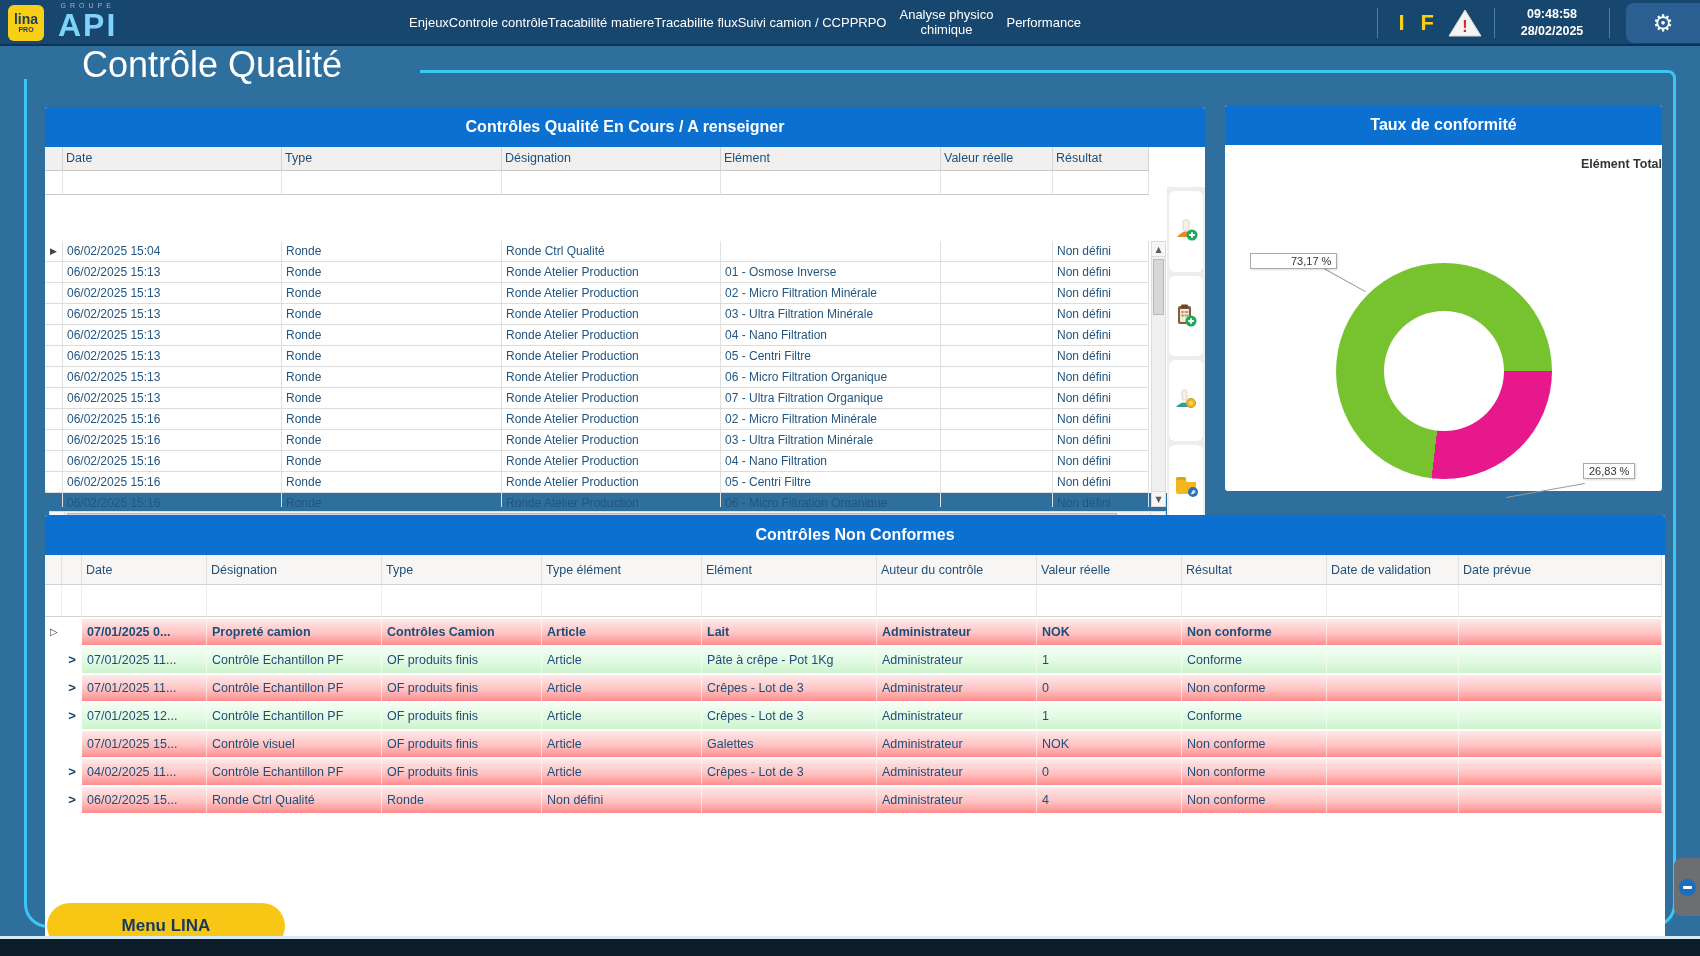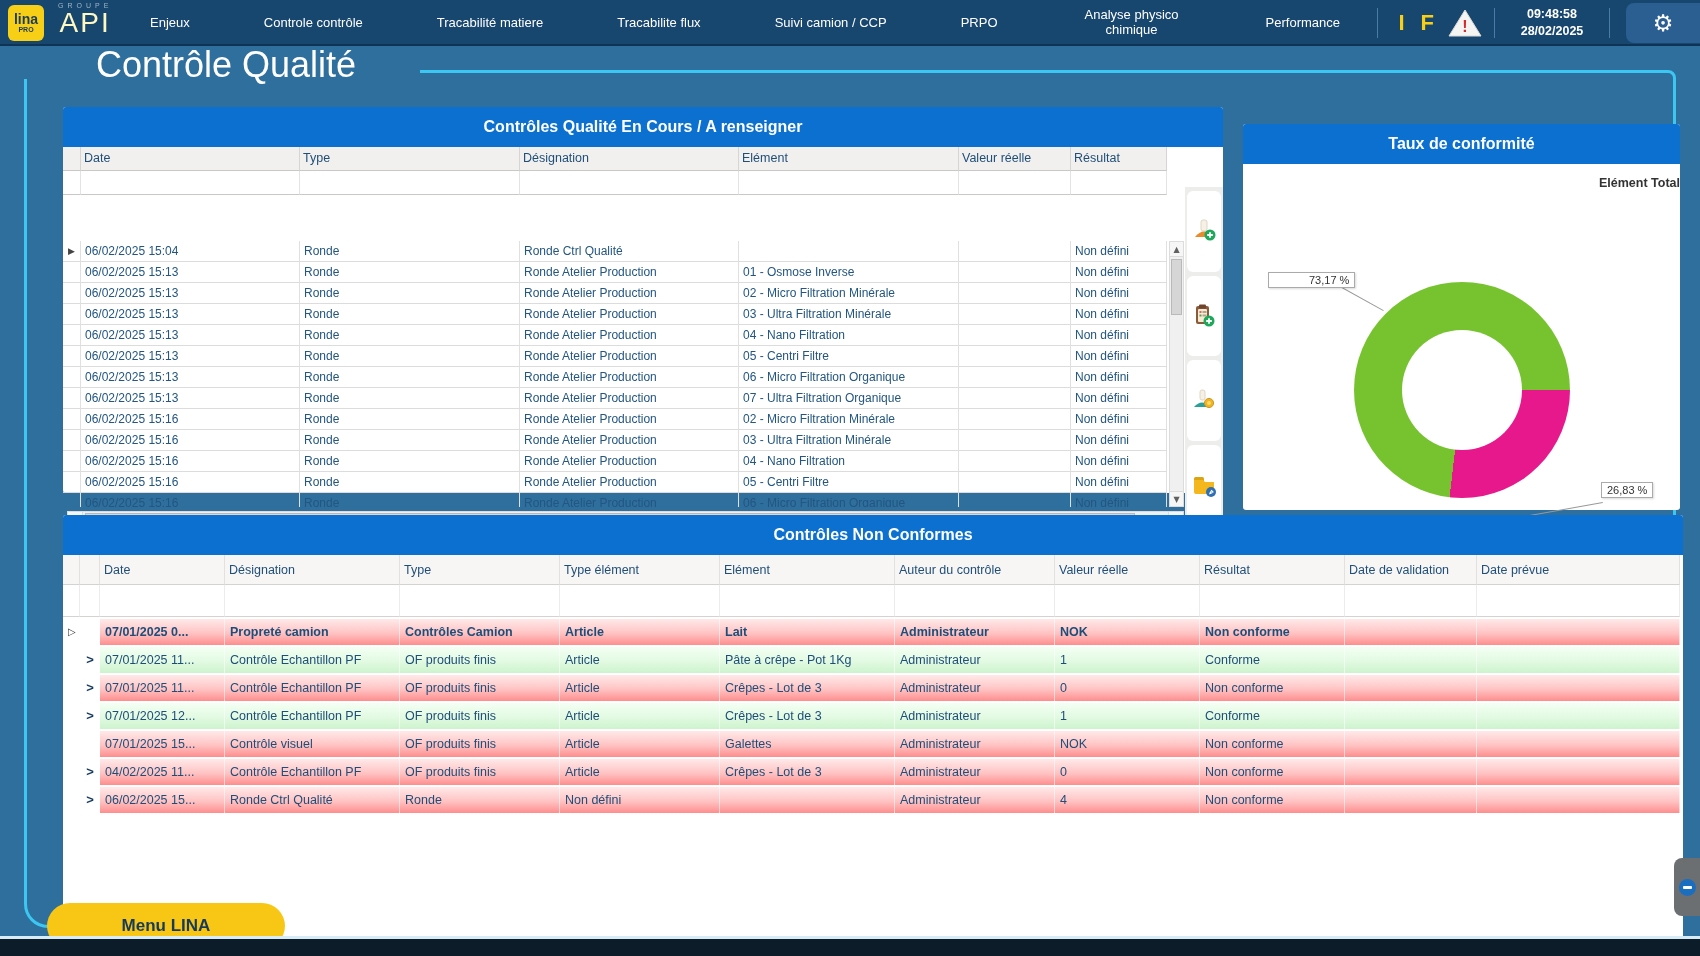--- a/index.html
+++ b/index.html
@@ -8,41 +8,41 @@
 
   
   .navbar { position:absolute; left:0; top:0; width:1700px; height:46px; background:#17466e;
             display:flex; align-items:center; color:#fff; z-index:6; border-bottom:2px solid #0f3355; }
   .logo-lina { position:absolute; left:8px; top:5px; width:36px; height:36px; background:#f7cf17;
                border-radius:6px; color:#1d3c57; text-align:center; line-height:1; padding-top:7px; }
   .logo-lina .big { font-size:14px; font-weight:bold; display:block; }
   .logo-lina .sub { font-size:7px; font-weight:bold; display:block; }
   .logo-api { position:absolute; left:58px; top:2px; text-align:center; }
   .logo-api .groupe { font-size:7px; letter-spacing:4px; color:#9fb6c6; display:block; }
-  .logo-api .api { font-size:28px; font-weight:normal; letter-spacing:2px; color:#fef9c3; display:block; line-height:1; }
+  .logo-api .api { font-size:32px; font-weight:bold; letter-spacing:2px; color:#7dd3fc; display:block; line-height:1; }
   .nav-items { position:absolute; left:150px; top:0; width:1190px; height:46px; display:flex;
-               align-items:center; justify-content:space-between; }
+               align-items:center; justify-content:center; }
   .nav-item { font-size:13px; text-align:center; line-height:1.15; max-width:120px; cursor:pointer; }
   .nav-right { position:absolute; right:0; top:0; height:46px; display:flex; align-items:center; }
   .nav-div { width:1px; height:30px; background:#4a7ca6; margin:0 12px; }
   .ind-letter { color:#f7cf17; font-weight:bold; font-size:22px; margin:0 8px; }
   .warn { width:34px; height:30px; margin-left:6px; }
   .clock { text-align:center; font-size:12.5px; font-weight:bold; line-height:1.35; width:90px; }
   .gear-box { width:74px; height:40px; background:#2b5f91; border-radius:8px 0 0 8px; display:flex;
               align-items:center; justify-content:center; margin-left:4px; }
   .gear-glyph { font-family:"DejaVu Sans", sans-serif; font-size:23px; color:#fff; }
 
   
   .frame { position:absolute; left:24px; top:70px; width:1652px; height:858px;
            border:3px solid #3cc7f2; border-radius:8px 8px 24px 24px; z-index:1; }
   .frame-patch { position:absolute; left:20px; top:65px; width:400px; height:14px; background:#2f6f9d; z-index:2; }
-  .page-title { position:absolute; left:96px; top:44px; font-size:36px; color:#fff; z-index:3; font-weight:400; }
-
-  
-  .panel { position:absolute; background:#fff; border-radius:3px; z-index:3;margin-left:18px; }
+  .page-title { position:absolute; left:82px; top:44px; font-size:36px; color:#fff; z-index:3; font-weight:400; }
+
+  
+  .panel { position:absolute; background:#fff; border-radius:3px; z-index:3; }
   .panel-header { height:40px; background:#0b70d0; border-radius:3px 3px 0 0; color:#fff;
                   font-size:16px; font-weight:bold; display:flex; align-items:center; justify-content:center; }
 
   
   #panel-controls { left:45px; top:107px; width:1160px; height:386px; }
   .t1-zone { position:absolute; left:0; top:40px; width:1104px; bottom:0; }
   .t1-row  { display:grid; grid-template-columns:18px 219px 220px 219px 220px 112px 96px; }
   .t1-head .cell { background:#f1f0ef; border-right:1px solid #d6d5d4; border-bottom:1px solid #c9c8c7;
                    color:#1f4e79; font-size:12.5px; padding:4px 3px; height:24px; }
   .t1-filter .cell { background:#fff; border-right:1px solid #e3e3e3; border-bottom:1px solid #c9c8c7; height:24px; }
@@ -63,21 +63,21 @@
                   line-height:14px; font-family:"DejaVu Sans",sans-serif; background:#f6f6f6; }
   .hscroll .btn.left { left:0; border-right:1px solid #dcdcdc; }
   .hscroll .btn.right { right:0; border-left:1px solid #dcdcdc; }
   .hscroll .thumb { position:absolute; left:17px; top:1px; height:12px; width:1050px; background:#d6d6d6; border:1px solid #b9b9b9; }
   
   .side-icons { position:absolute; left:1122px; top:40px; width:38px; height:342px; background:#ededec;
                 display:flex; flex-direction:column; gap:4px; padding:4px 2px; }
   .side-icon-btn { flex:1; background:#fff; border-radius:6px; display:flex; align-items:center; justify-content:center; cursor:pointer; }
 
   
-  #panel-chart { left:1225px; top:124px; width:437px; height:386px; }
+  #panel-chart { left:1225px; top:105px; width:437px; height:386px; }
   .chart-body { position:absolute; left:0; top:40px; right:0; bottom:0; }
   .chart-series-label { position:absolute; left:0; top:12px; width:100%; text-align:right;
                         color:#333; font-size:12.5px; font-weight:bold; }
   .donut { position:absolute; left:111px; top:118px; width:216px; height:216px; border-radius:50%; }
   .donut-hole { position:absolute; left:159px; top:166px; width:120px; height:120px; border-radius:50%; background:#fff; }
   .slice-label { position:absolute; font-size:11px; color:#333; background:#fff; border:1px solid #aaa;
                  padding:1px 5px; box-shadow:1px 1px 2px rgba(0,0,0,.15); }
   .slice-label-0 { left:25px; top:108px;padding-left:40px; }
   .slice-label-1 { left:358px; top:318px; }
   .connector { position:absolute; height:1px; background:#999; transform-origin:left center; }

